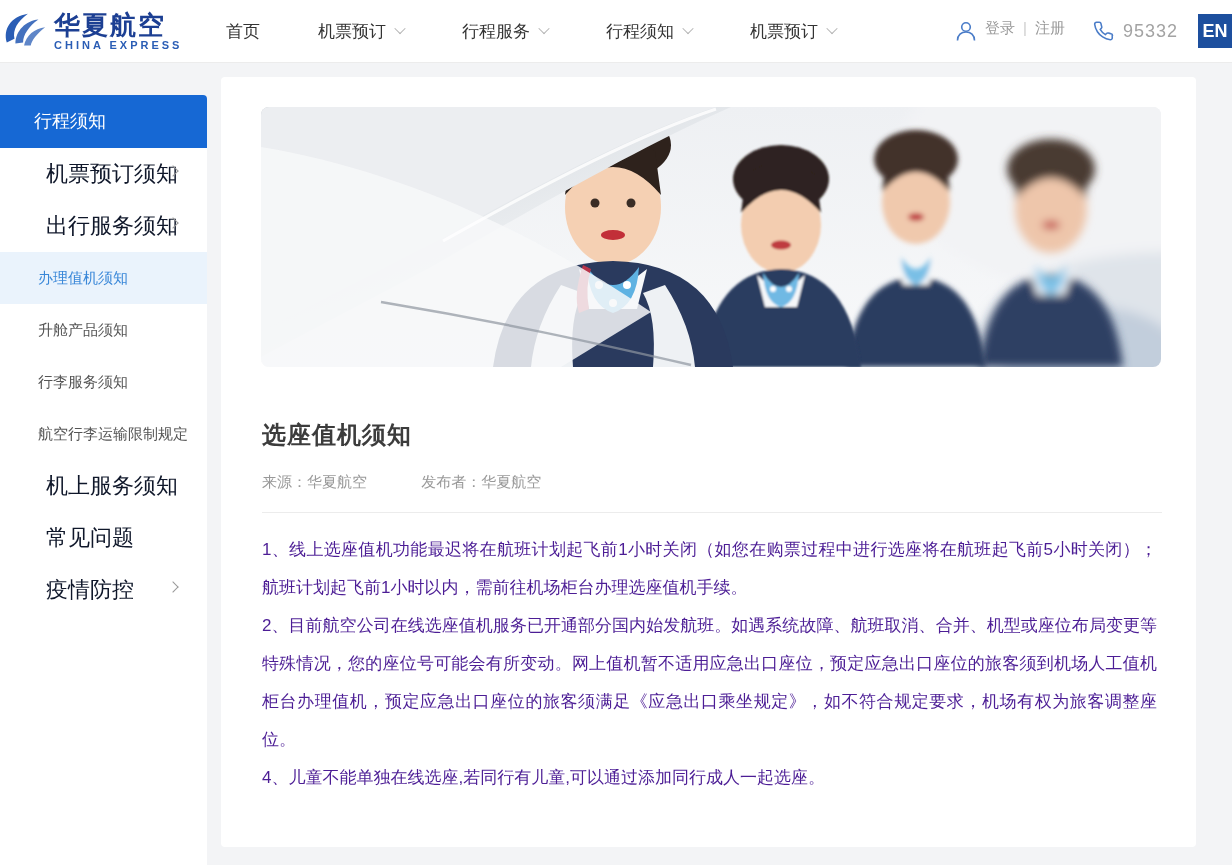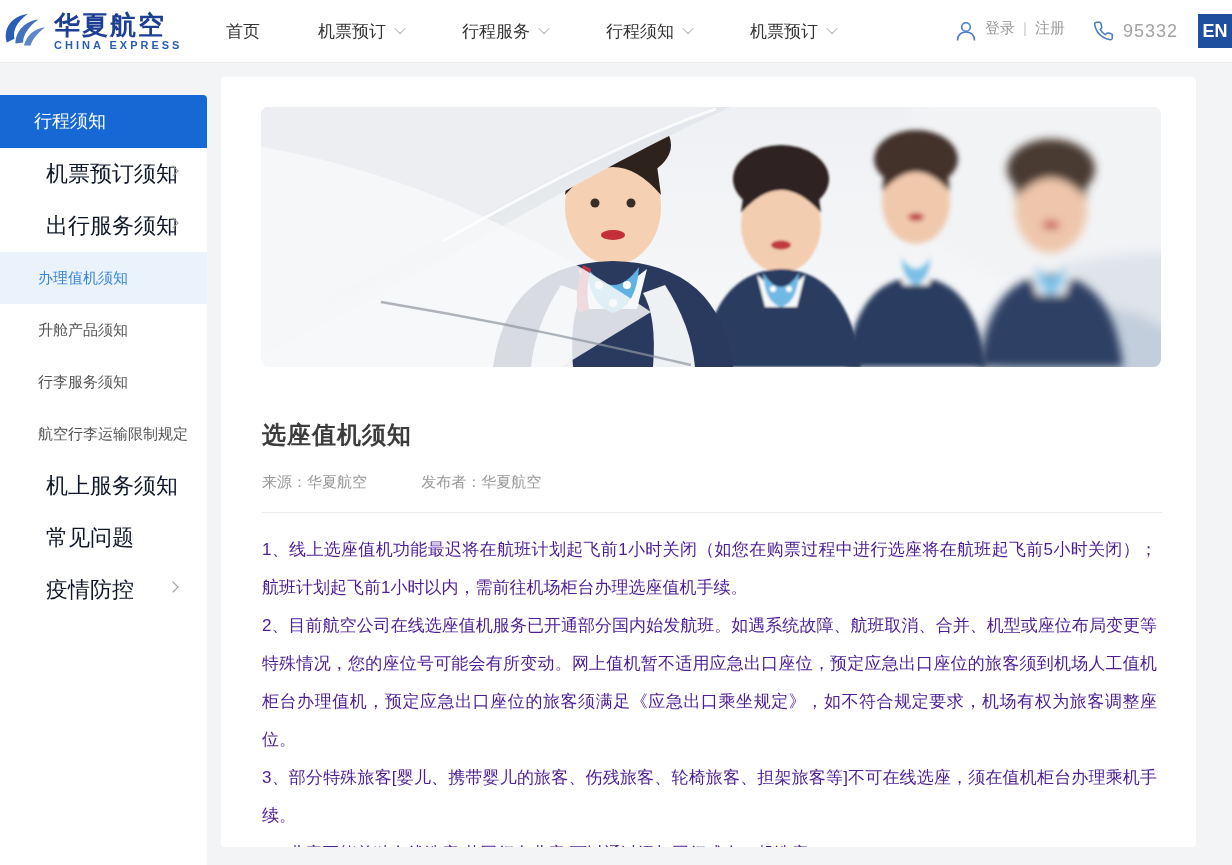--- a/index.html
+++ b/index.html
@@ -297,18 +297,17 @@
   </div>
 
   <div class="divider"></div>
 
   <div class="article-body">
 
       <p class="para">1、线上选座值机功能最迟将在航班计划起飞前1小时关闭（如您在购票过程中进行选座将在航班起飞前5小时关闭）；航班计划起飞前1小时以内，需前往机场柜台办理选座值机手续。</p>
 
       <p class="para">2、目前航空公司在线选座值机服务已开通部分国内始发航班。如遇系统故障、航班取消、合并、机型或座位布局变更等特殊情况，您的座位号可能会有所变动。网上值机暂不适用应急出口座位，预定应急出口座位的旅客须到机场人工值机柜台办理值机，预定应急出口座位的旅客须满足《应急出口乘坐规定》，如不符合规定要求，机场有权为旅客调整座位。</p>
 
-      <p class="para">3、部分特殊旅客[婴儿、携带婴儿的旅客、伤残旅客、轮椅旅客、担架旅客等]不可在线选座，须在值机柜台办理乘机手续。</p>
 
       <p class="para">4、儿童不能单独在线选座,若同行有儿童,可以通过添加同行成人一起选座。</p>
 
     </div>
 </main>
 
 </body></html>

